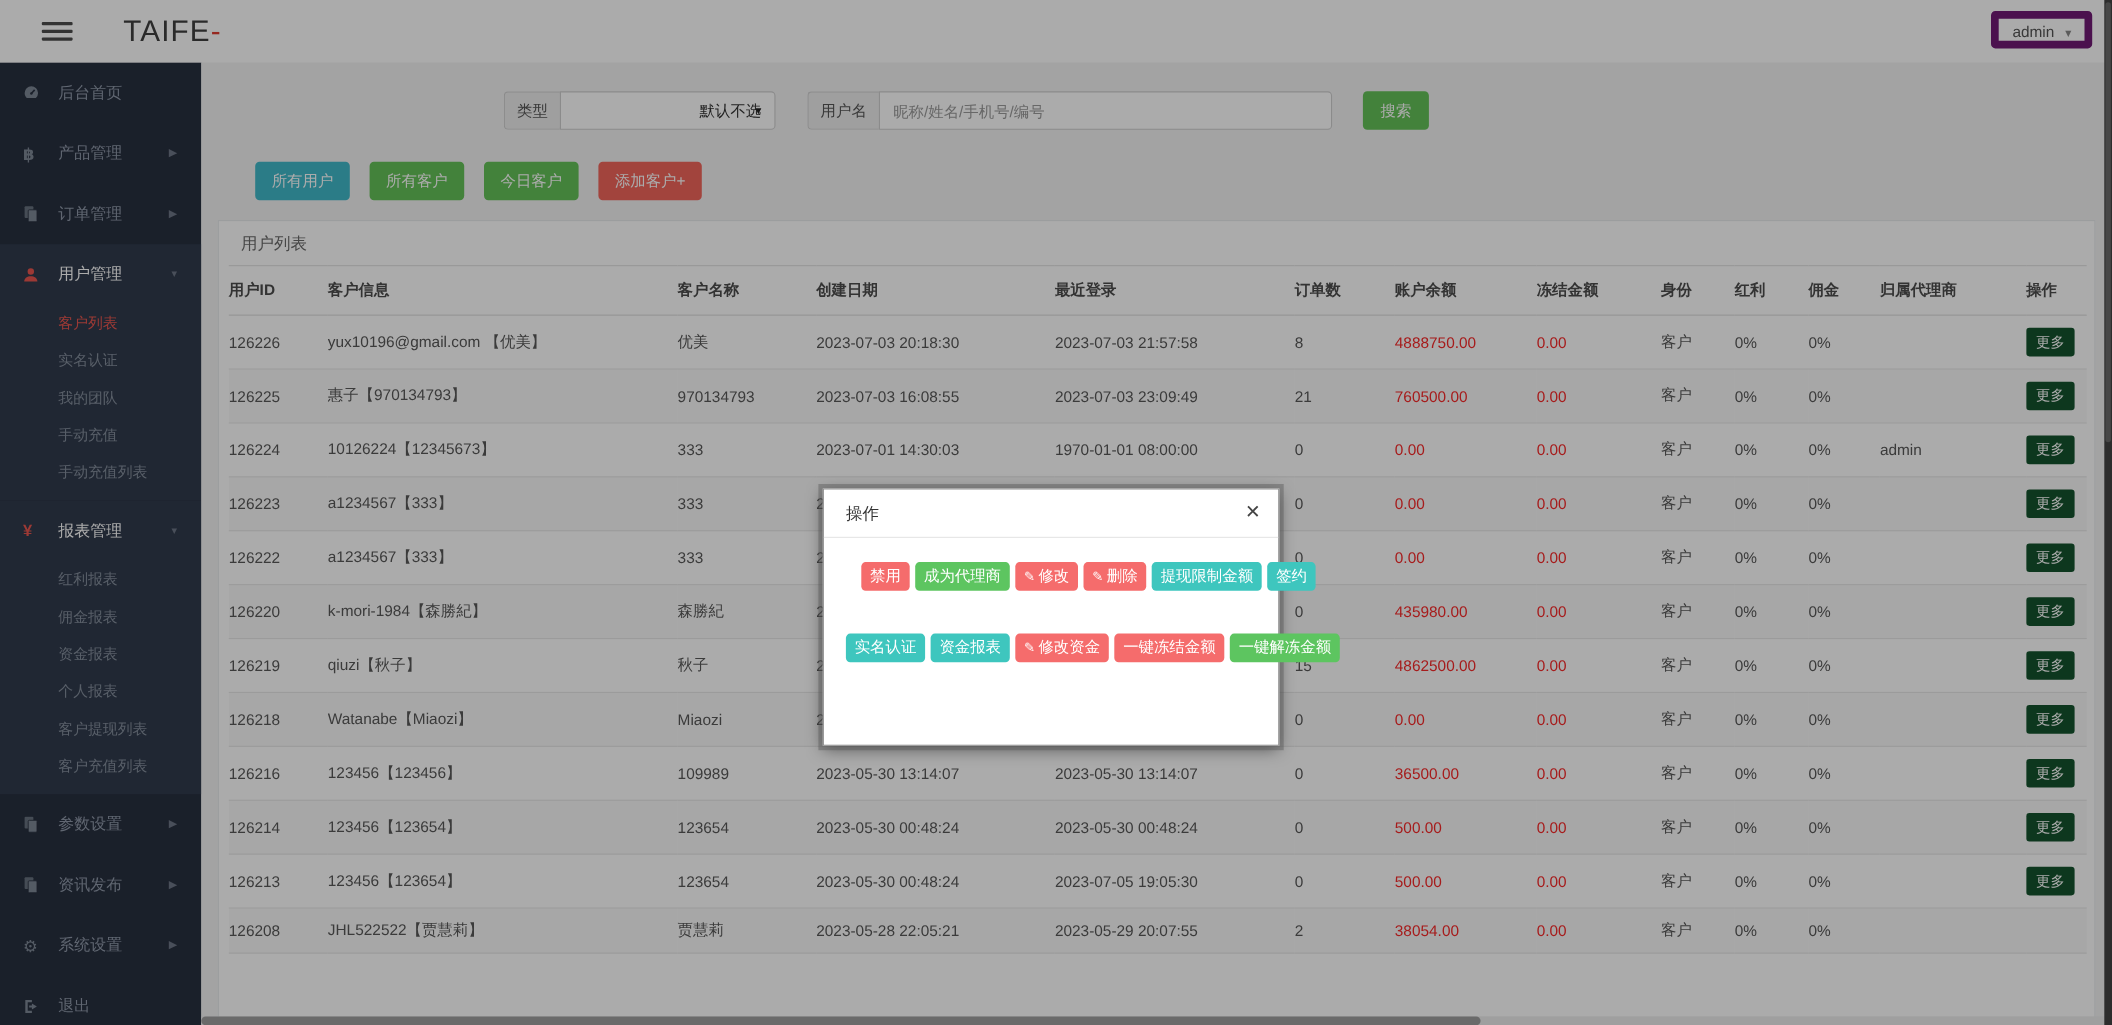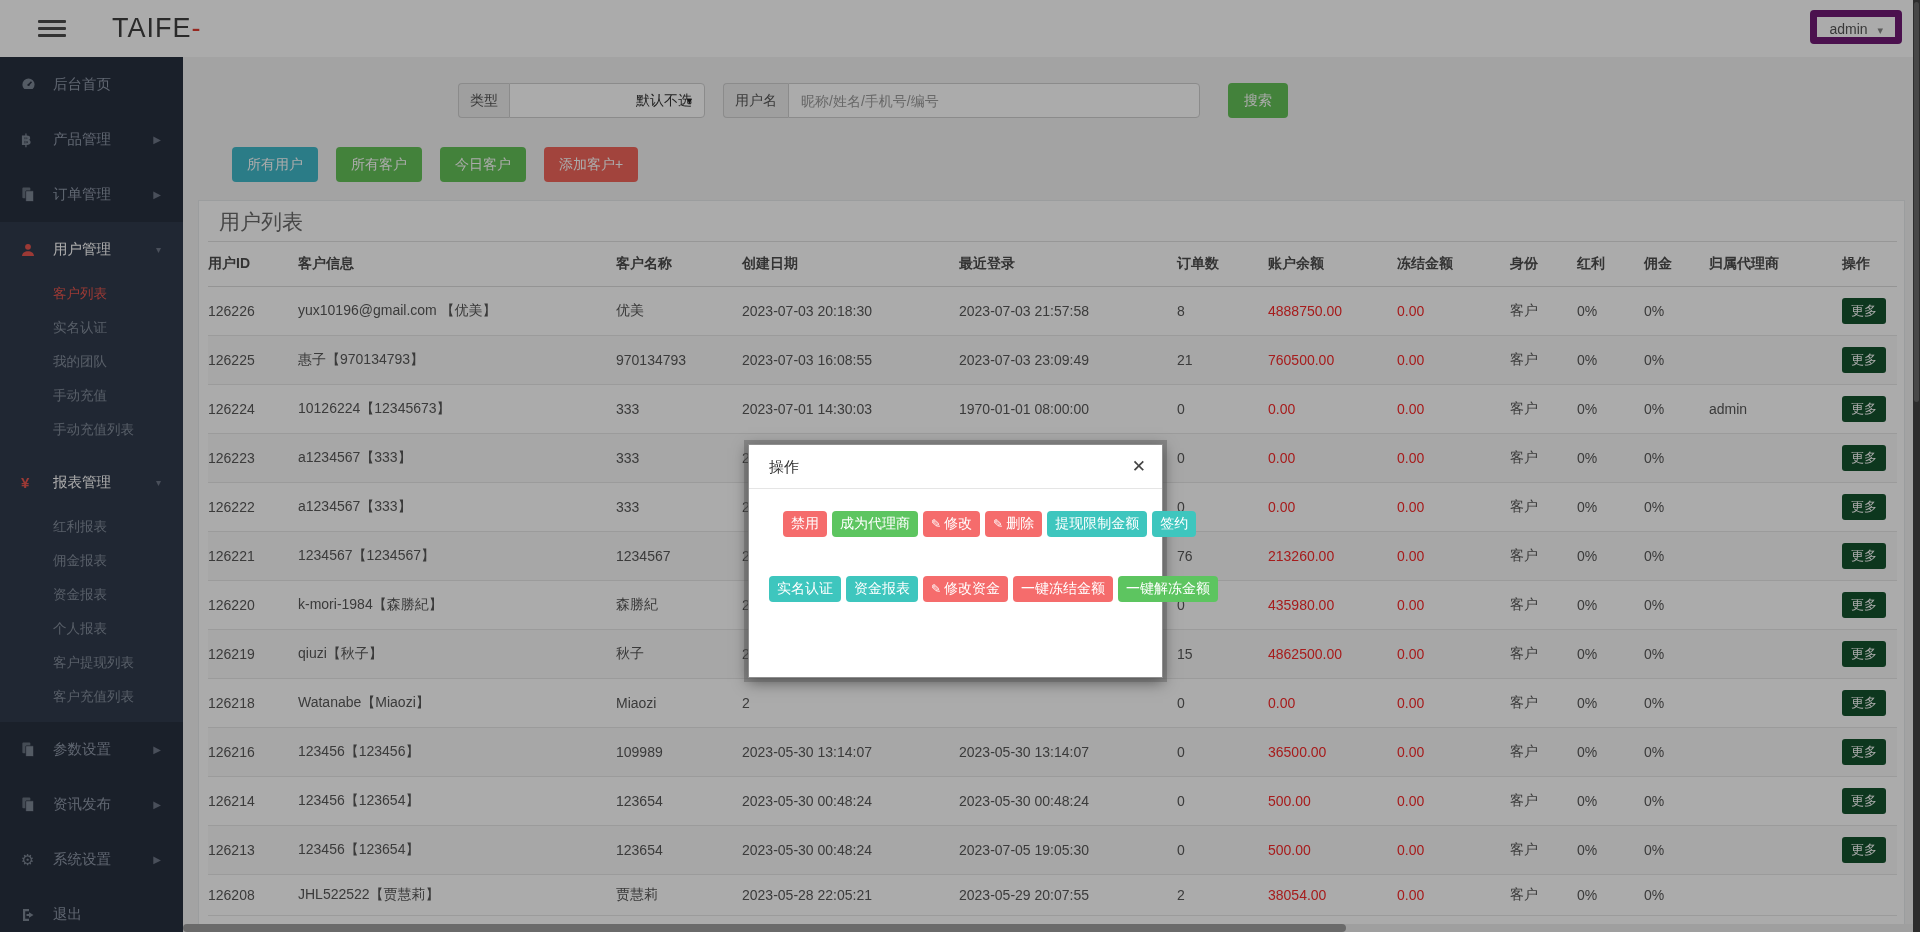--- a/index.html
+++ b/index.html
@@ -27,38 +27,38 @@
   .menu-item.active { color:#ffffff; }
   .mi-chevron { position:absolute; right:22px; color:#6d7686; font-size:10px; }
   .submenu { padding-bottom:8px; }
   .submenu-item { height:34px; line-height:34px; padding-left:53px; font-size:13.5px; color:#848e9c; cursor:pointer; }
   .submenu-item.active { color:#e9564f; }
 
   
   .content { position:absolute; left:183px; top:57px; right:0; bottom:0; background:#f3f3f4; z-index:1; }
 
   .filter-bar { position:absolute; left:275px; top:26px; height:35px; display:flex; align-items:stretch; }
-  .igroup { display:flex; margin-right:18px; }
+  .igroup { display:flex; margin-right:29px; }
   .iaddon { background:#eeeeee; border:1px solid #cfcfcf; border-right:none; border-radius:4px 0 0 4px;
     padding:0 11px; font-size:14px; color:#555; display:flex; align-items:center; }
   .iselect { position:relative; width:196px; background:#fff; border:1px solid #cfcfcf; border-radius:0 4px 4px 0;
     font-size:14px; color:#333; display:flex; align-items:center; padding:0 12px; cursor:pointer;justify-content:flex-end; }
   .iselect .sel-caret { position:absolute; right:10px; font-size:9px; color:#222; }
   .itext { width:412px; background:#fff; border:1px solid #cfcfcf; border-radius:0 4px 4px 0;
     font-size:14px; color:#333; padding:0 12px; outline:none; }
   .itext::placeholder { color:#9b9b9b; }
   .btn { border:none; border-radius:4px; color:#fff; font-size:14px; cursor:pointer; padding:0 13px; }
   .btn-search { margin-left:28px; background:#65c258; width:60px;text-align:center; }
 
   .actions-row { position:absolute; left:15px; top:90px; display:flex;padding-left:34px; }
   .actions-row .btn { height:35px; margin-right:18px; padding:0 15px; }
 
   .panel { position:absolute; left:15px; top:143px; width:1707px; bottom:-10px;
     background:#ffffff; border:1px solid #e7eaec; }
-  .panel-heading { height:40px; line-height:42px; padding-left:20px; font-size:21px; color:#6a6a6a; }
+  .panel-heading { height:40px; line-height:42px; padding-left:20px; font-size:15px; color:#6a6a6a; }
   table.grid { border-collapse:collapse; table-layout:fixed; width:1689px; margin-left:9px; font-size:14px; color:#585858; }
   table.grid th { text-align:left; font-weight:bold; color:#4d4d4d; padding:13px 8px 13px 0;
     border-top:1px solid #e2e2e2; border-bottom:1px solid #dddddd; }
   table.grid td { padding:11px 8px 11px 0; border-bottom:1px solid #e7e7e7; overflow:hidden; white-space:nowrap; }
   table.grid tr:nth-child(even) td { background:#f9f9f9; }
   td.red { color:#f82a2a; }
   .btn-more { background:#14532d; color:#fff; border:none; border-radius:3px; font-size:13px;
     padding:4px 9px; cursor:pointer; }
 
   
@@ -348,35 +348,20 @@
             <td>0</td>
             <td class="red">0.00</td>
             <td class="red">0.00</td>
             <td>客户</td>
             <td>0%</td>
             <td>0%</td>
             <td></td>
             <td><button class="btn-more">更多</button></td>
           </tr>
           <tr>
-            <td>126221</td>
-            <td>1234567【1234567】</td>
-            <td>1234567</td>
-            <td>2</td>
-            <td></td>
-            <td>76</td>
-            <td class="red">213260.00</td>
-            <td class="red">0.00</td>
-            <td>客户</td>
-            <td>0%</td>
-            <td>0%</td>
-            <td></td>
-            <td><button class="btn-more">更多</button></td>
-          </tr>
-          <tr>
             <td>126220</td>
             <td>k-mori-1984【森勝紀】</td>
             <td>森勝紀</td>
             <td>2</td>
             <td></td>
             <td>0</td>
             <td class="red">435980.00</td>
             <td class="red">0.00</td>
             <td>客户</td>
             <td>0%</td>

